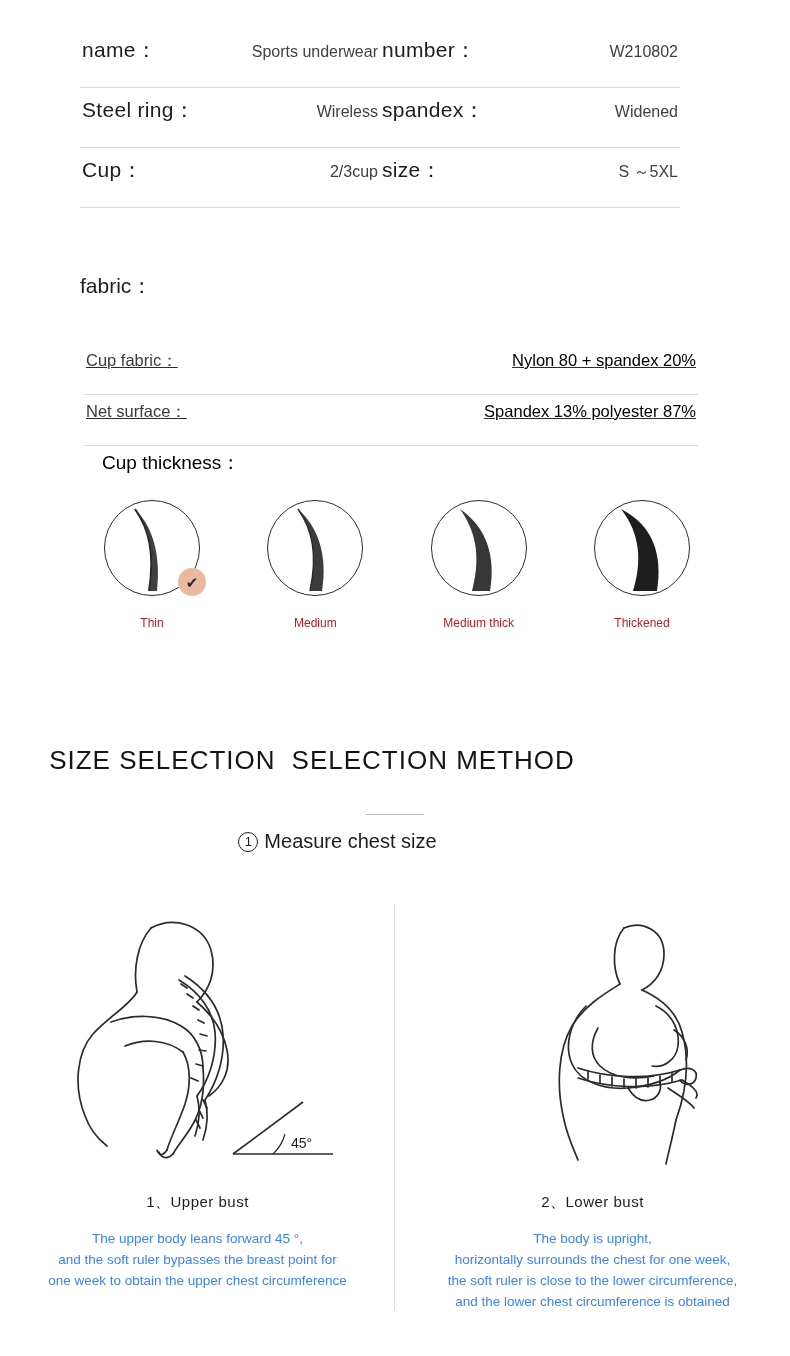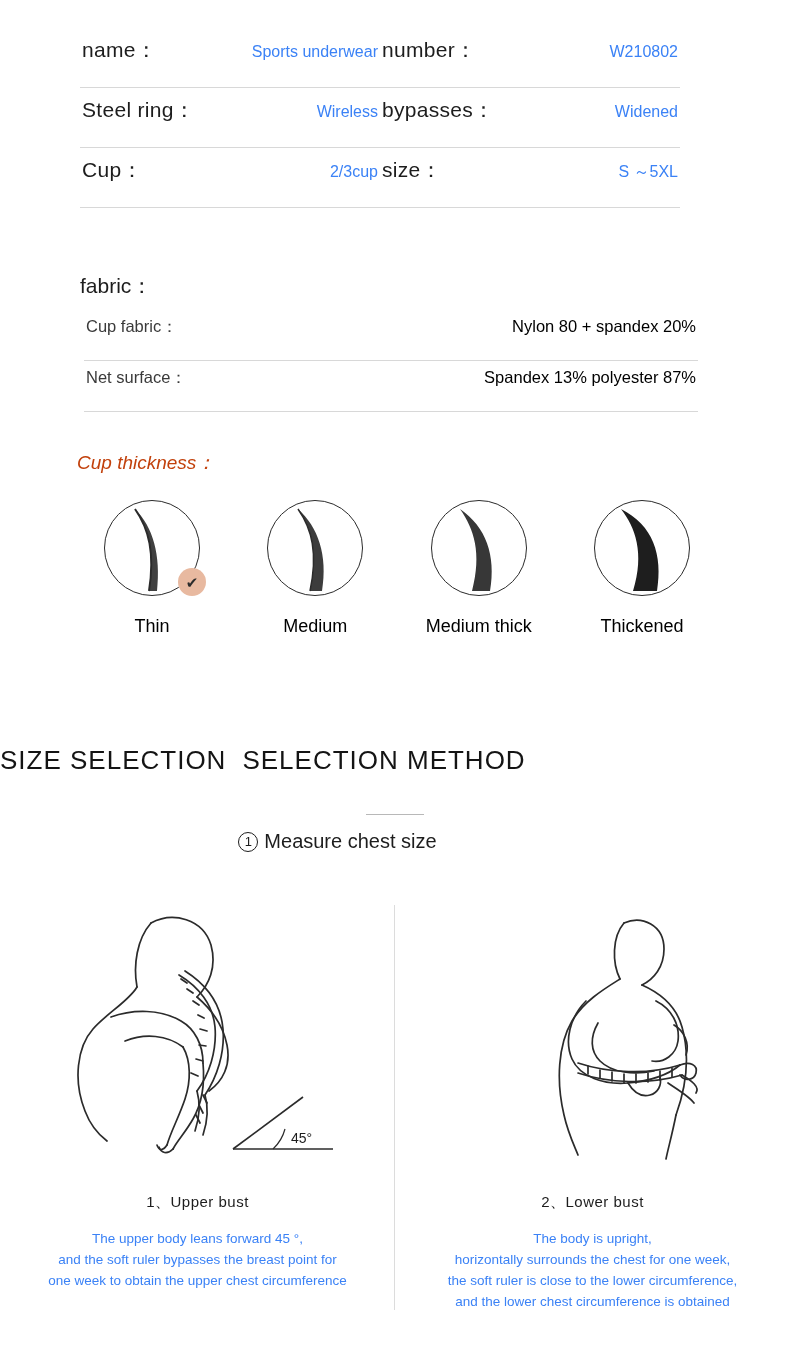--- a/index.html
+++ b/index.html
@@ -32,55 +32,55 @@
     height: 60px;
   }
   .spec-label {
     font-size: 21px;
     color: #1d1d1d;
     letter-spacing: .3px;
     white-space: nowrap;
   }
   .spec-value {
     font-size: 16px;
-    color: #3b82f6;
+    color: #404040;
     white-space: nowrap;
   }
   .spec-cell.empty { border-bottom: none; }
 
   
   .fabric-title {
     position: absolute;
     top: 272px; left: 80px;
     font-size: 21px;
     color: #1d1d1d;
   }
   .fabric-rows {
     position: absolute;
-    top: 310px; left: 84px;
+    top: 344px; left: 84px;
     width: 614px;
+    text-decoration: underline;
   }
   .fabric-row {
     display: flex;
     align-items: baseline;
     justify-content: space-between;
     border-bottom: 1px solid #d8d8d8;
     padding: 6px 2px 11px 2px;
     height: 51px;
   }
   .fabric-label { font-size: 16.5px; color: #3a3a3a; }
   .fabric-value { font-size: 16.5px; color: #000000; }
 
   
   .thickness-title {
     position: absolute;
-    top: 450px; left: 77px;
+    top: 450px; left: 102px;
     font-size: 19px;
-    color: #c2410c;
-    font-style: italic;
+    color: #000000;
   }
   .thickness-row {
     position: absolute;
     top: 500px; left: 72px;
     width: 650px;
     display: flex;
     justify-content: space-between;
   }
   .thick-item {
     width: 160px;
@@ -92,39 +92,40 @@
     border: 1.6px solid #2b2b2b;
     border-radius: 50%;
     margin: 0 auto;
     position: relative;
     overflow: hidden;
     background: #fff;
   }
   .thick-circle svg { display: block; }
   .thick-label {
     margin-top: 20px;
-    font-size: 18px;
-    color: #000000;
+    font-size: 12px;
+    color: #b91c1c;
   }
   .check-badge {
     position: absolute;
     width: 28px; height: 28px;
     border-radius: 50%;
     background: #e8b9a0;
     right: 26px; top: 68px;
     display: flex; align-items: center; justify-content: center;
     color: #2b2b2b;
     font-size: 15px;
     line-height: 1;
   }
 
   
   .sel-heading {
     position: absolute;
     top: 745px; left: 0; width: 624px;
+    text-align: center;
     font-size: 26px;
     letter-spacing: 1px;
     color: #141414;
   }
   .sel-heading .gap { display: inline-block; width: 16px; }
   .divider-line {
     position: absolute;
     top: 814px; left: 50%;
     transform: translateX(-50%);
     width: 58px; height: 1px;
@@ -157,21 +158,21 @@
     background: #dcdcdc;
   }
   .fig {
     position: absolute;
     top: 905px;
     width: 395px;
     text-align: center;
   }
   .fig.left { left: 0; }
   .fig.right { left: 395px; }
-  .fig-art { height: 280px; display: flex; align-items: flex-start; justify-content: center; }
+  .fig-art { height: 280px; display: flex; align-items: center; justify-content: center; }
   .fig-caption {
     font-size: 15px;
     letter-spacing: .5px;
     color: #1d1d1d;
     margin-top: 8px;
   }
   .fig-desc {
     margin-top: 16px;
     font-size: 13.5px;
     line-height: 21px;
@@ -195,21 +196,21 @@
         <span class="spec-value">W210802</span>
       </div>
     </div>
 
     <div class="spec-row">
       <div class="spec-cell">
         <span class="spec-label">Steel ring：</span>
         <span class="spec-value">Wireless</span>
       </div>
       <div class="spec-cell">
-        <span class="spec-label">bypasses：</span>
+        <span class="spec-label">spandex：</span>
         <span class="spec-value">Widened</span>
       </div>
     </div>
 
     <div class="spec-row">
       <div class="spec-cell">
         <span class="spec-label">Cup：</span>
         <span class="spec-value">2/3cup</span>
       </div>
       <div class="spec-cell">

